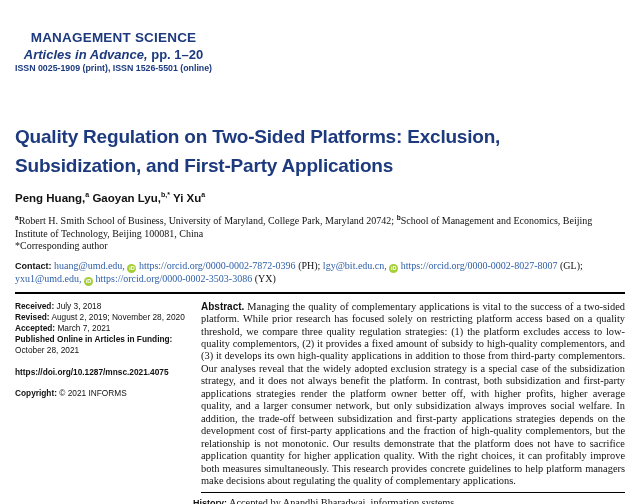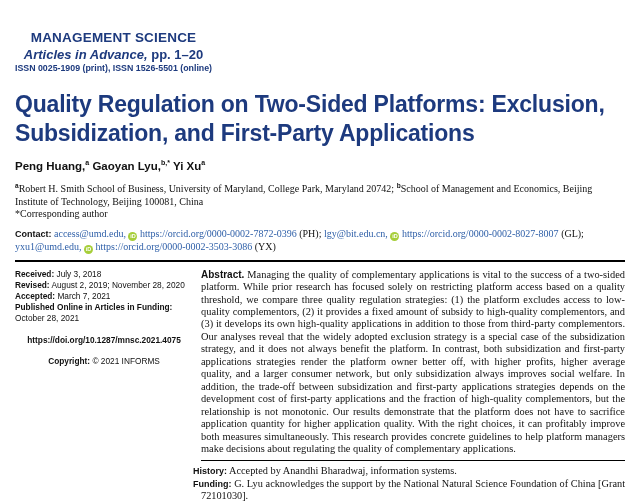--- a/index.html
+++ b/index.html
@@ -24,21 +24,21 @@
   .logo-idot { position:absolute; z-index:2; left:3px; top:4px; width:4px; height:4px; border-radius:50%; background:#f26a21; }
   .journal-url { display:block; margin-top:2px; font-size:8.4px; font-weight:bold; color:#2e5fa8; text-decoration:none; white-space:nowrap; }
 
   .hdr-right { text-align:center; color:#1d3a7e; padding-top:4px; }
   .journal-name { font-size:13.5px; font-weight:bold; letter-spacing:0.2px; }
   .issue-line { font-size:13px; font-weight:bold; margin-top:2px; }
   .issue-line .it { font-style:italic; }
   .issn-line { font-size:8.8px; font-weight:bold; margin-top:1px; }
 
   
-  .title { margin-top:17px; color:#1d3a7e; font-size:23px; font-weight:bold; line-height:29px; letter-spacing:-0.2px; }
+  .title { margin-top:49px; color:#1d3a7e; font-size:19px; font-weight:bold; line-height:29px; letter-spacing:-0.2px; }
 
   
   .byline { margin-top:11px; font-size:11.5px; font-weight:bold; color:#111; }
   .byline sup { font-size:7px; }
 
   .affil { margin-top:8px; font-family:"Liberation Serif", serif; font-size:10px; line-height:12.5px; color:#111; }
   .affil sup { font-size:6.5px; font-weight:bold; font-family:"Liberation Sans", sans-serif; }
   .corr { font-family:"Liberation Serif", serif; font-size:10px; line-height:12.5px; }
 
   
@@ -51,21 +51,21 @@
     font-size:5.5px; font-weight:bold; text-align:center; line-height:9px;
     vertical-align:-1px;
   }
 
   .rule-thick { margin-top:6px; border-top:2.5px solid #000000; }
 
   
   .cols { display:flex; margin-top:7px; }
   .sidebar { width:186px; flex:none; font-size:8.3px; line-height:11.2px; color:#111; padding-right:8px; }
   .sidebar p { margin:0; }
-  .sidebar .gap { margin-top:10px;text-align:center; }
+  .sidebar .gap { margin-top:10px; }
   .sidebar b { font-weight:bold; }
   .doi { font-weight:bold; color:#111; text-decoration:none; }
 
   .main { flex:1; }
   .abstract {
     font-family:"Liberation Serif", serif; font-size:10.4px; line-height:12.45px;
     text-align:justify; color:#111;
   }
   .abstract .lbl { font-family:"Liberation Sans", sans-serif; font-weight:bold; font-size:10px; }
 
@@ -99,21 +99,21 @@
     <span>Yi Xu</span><sup>a</sup>
   </div>
 
   <div class="affil">
     <sup>a</sup><span>Robert H. Smith School of Business, University of Maryland, College Park, Maryland 20742; </span><sup>b</sup><span>School of Management and Economics, Beijing Institute of Technology, Beijing 100081, China</span>
   </div>
   <div class="corr">*Corresponding author</div>
 
   <div class="contact">
     <span class="lbl">Contact:</span>
-    <a href="#">access@umd.edu,</a>
+    <a href="#">huang@umd.edu,</a>
     <span class="orcid">iD</span>
     <a href="#">https://orcid.org/0000-0002-7872-0396</a>
     <span>(PH);</span>
     <a href="#">lgy@bit.edu.cn,</a>
     <span class="orcid">iD</span>
     <a href="#">https://orcid.org/0000-0002-8027-8007</a>
     <span>(GL);</span>
     <a href="#">yxu1@umd.edu,</a>
     <span class="orcid">iD</span>
     <a href="#">https://orcid.org/0000-0002-3503-3086</a>

